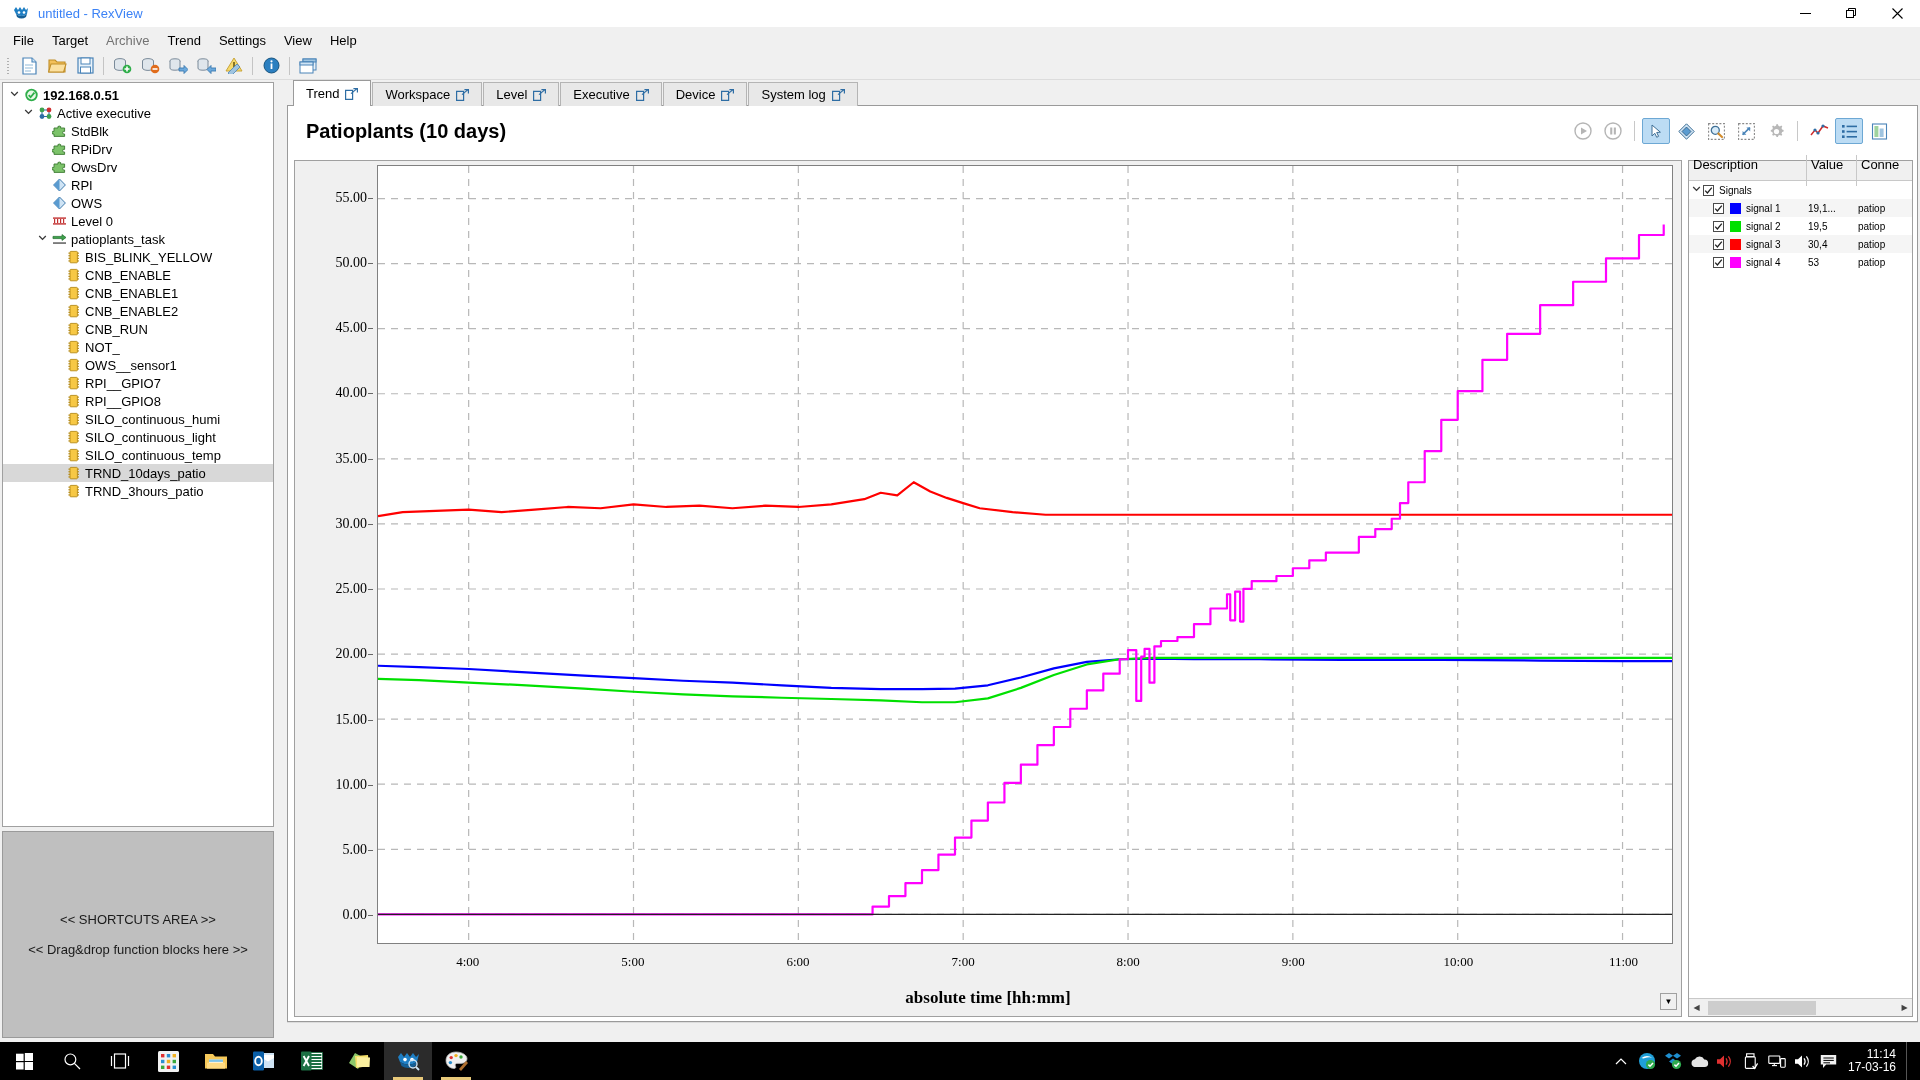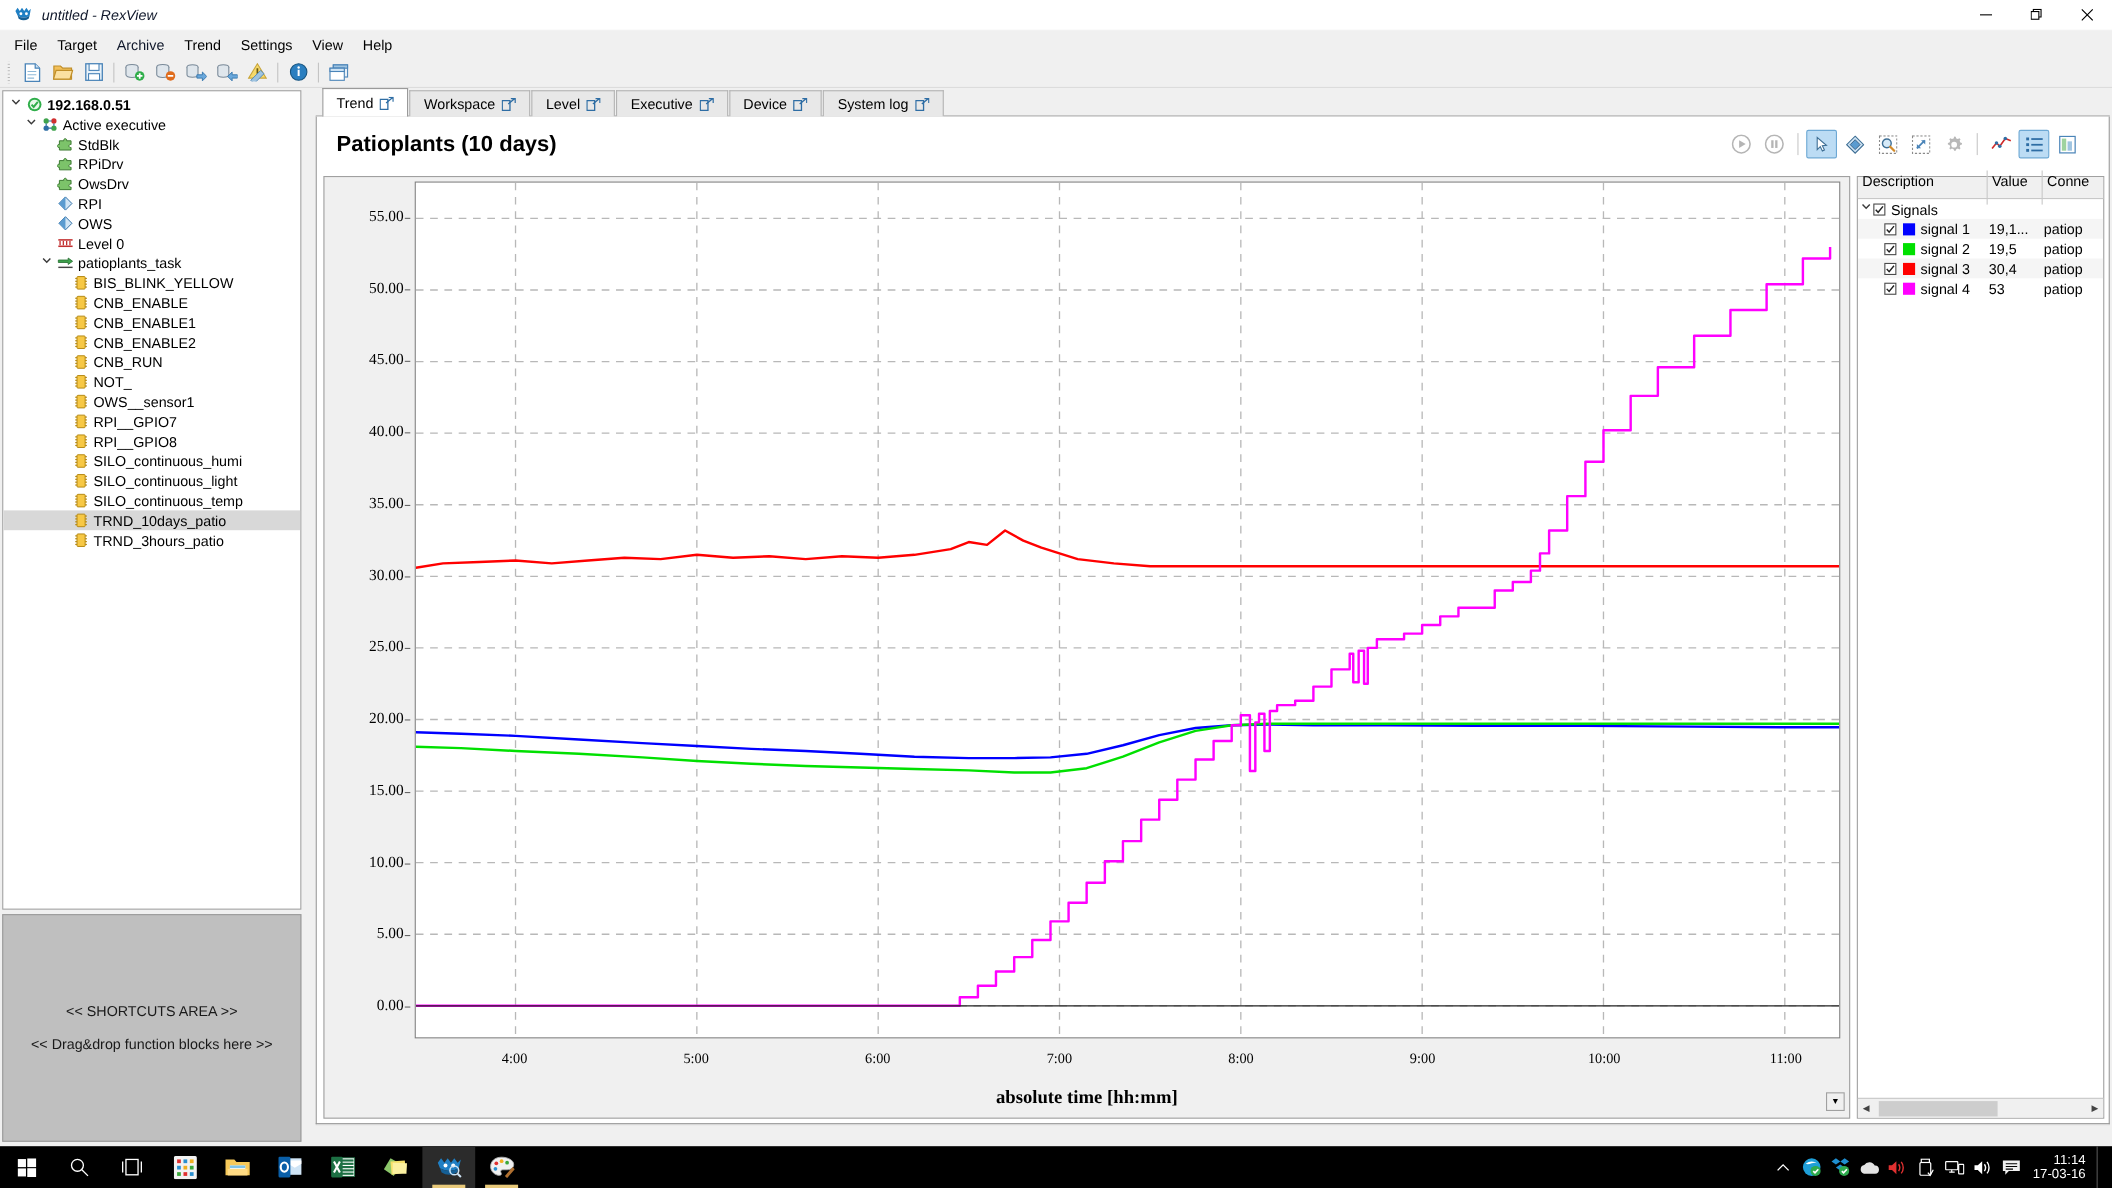--- a/index.html
+++ b/index.html
@@ -19,34 +19,34 @@
   }
 
   
   .titlebar {
     height: 28px; background: #ffffff;
     display: flex; align-items: center;
     border-bottom: 1px solid #f0f0f0;
     flex: 0 0 28px;
   }
   .tb-icon { width: 26px; height: 20px; margin-left: 8px; display:flex; align-items:center; justify-content:center; }
-  .tb-title { font-size: 13px; color: #0f172a; margin-left: 4px; font-style: italic; }
+  .tb-title { font-size: 13px; color: #3b82f6; margin-left: 4px; }
   .tb-spacer { flex: 1 1 auto; }
   .tb-btn {
     width: 46px; height: 28px; display:flex; align-items:center; justify-content:center;
     font-size: 13px; color:#000;
   }
 
   
   .menubar {
     height: 24px; background: #f0f0f0; display:flex; align-items:center;
     padding-left: 4px; flex: 0 0 24px;
   }
   .menuitem { padding: 3px 9px; font-size: 13px; color:#000; }
-  .menuitem.disabled { color:#0f172a; }
+  .menuitem.disabled { color:#737373; }
 
   
   .toolbar {
     height: 28px; background: #f0f0f0; display:flex; align-items:center;
     border-bottom: 1px solid #dcdcdc; flex: 0 0 28px; padding-left: 2px;
   }
   .grip { width: 7px; height: 20px; margin: 0 3px;
     background-image: repeating-linear-gradient(to bottom,#b0b0b0 0 1px,transparent 1px 3px);
     background-size: 2px 3px; background-repeat: repeat-y; background-position: 2px 2px;
   }
@@ -119,21 +119,21 @@
                 background:#f0f0f0; border:1px solid #a0a0a0;
                 display:flex; align-items:center; justify-content:center; font-size:8px; }
 
   
   .legend { width: 225px; flex:0 0 225px; margin-left:6px; display:flex; flex-direction:column;
             border:1px solid #a0a0a0; background:#fff; }
   .lgheader { display:flex; height:20px; flex:0 0 20px; background:#f0f0f0;
               border-bottom:1px solid #c8c8c8; font-size:13px; align-items:center; }
   .lgh { padding-left:4px; border-right:1px solid #c8c8c8; height:31px; line-height:20px;
          overflow:hidden; white-space:nowrap; }
-  .lgbody { flex:1 1 auto; overflow:hidden; font-size:13px; }
+  .lgbody { flex:1 1 auto; overflow:hidden; font-size:10px; }
   .lgrow { display:flex; align-items:center; height:18px; white-space:nowrap; }
   .lgrow.alt { background:#f5f5f5; }
   .cb { width:11px; height:11px; border:1px solid #4a4a4a; background:#fff;
         display:inline-flex; align-items:center; justify-content:center; flex:0 0 11px; }
   .cb svg { display:block; }
   .swatch { width:11px; height:11px; flex:0 0 11px; margin: 0 5px 0 6px; }
   .lgname { width: 62px; flex: 0 0 62px; }
   .lgval { width: 50px; flex: 0 0 50px; }
   .lgconn { flex:1 1 auto; overflow:hidden; }
   .lgfooter { height:18px; flex:0 0 18px; background:#f0f0f0; border-top:1px solid #c8c8c8;

